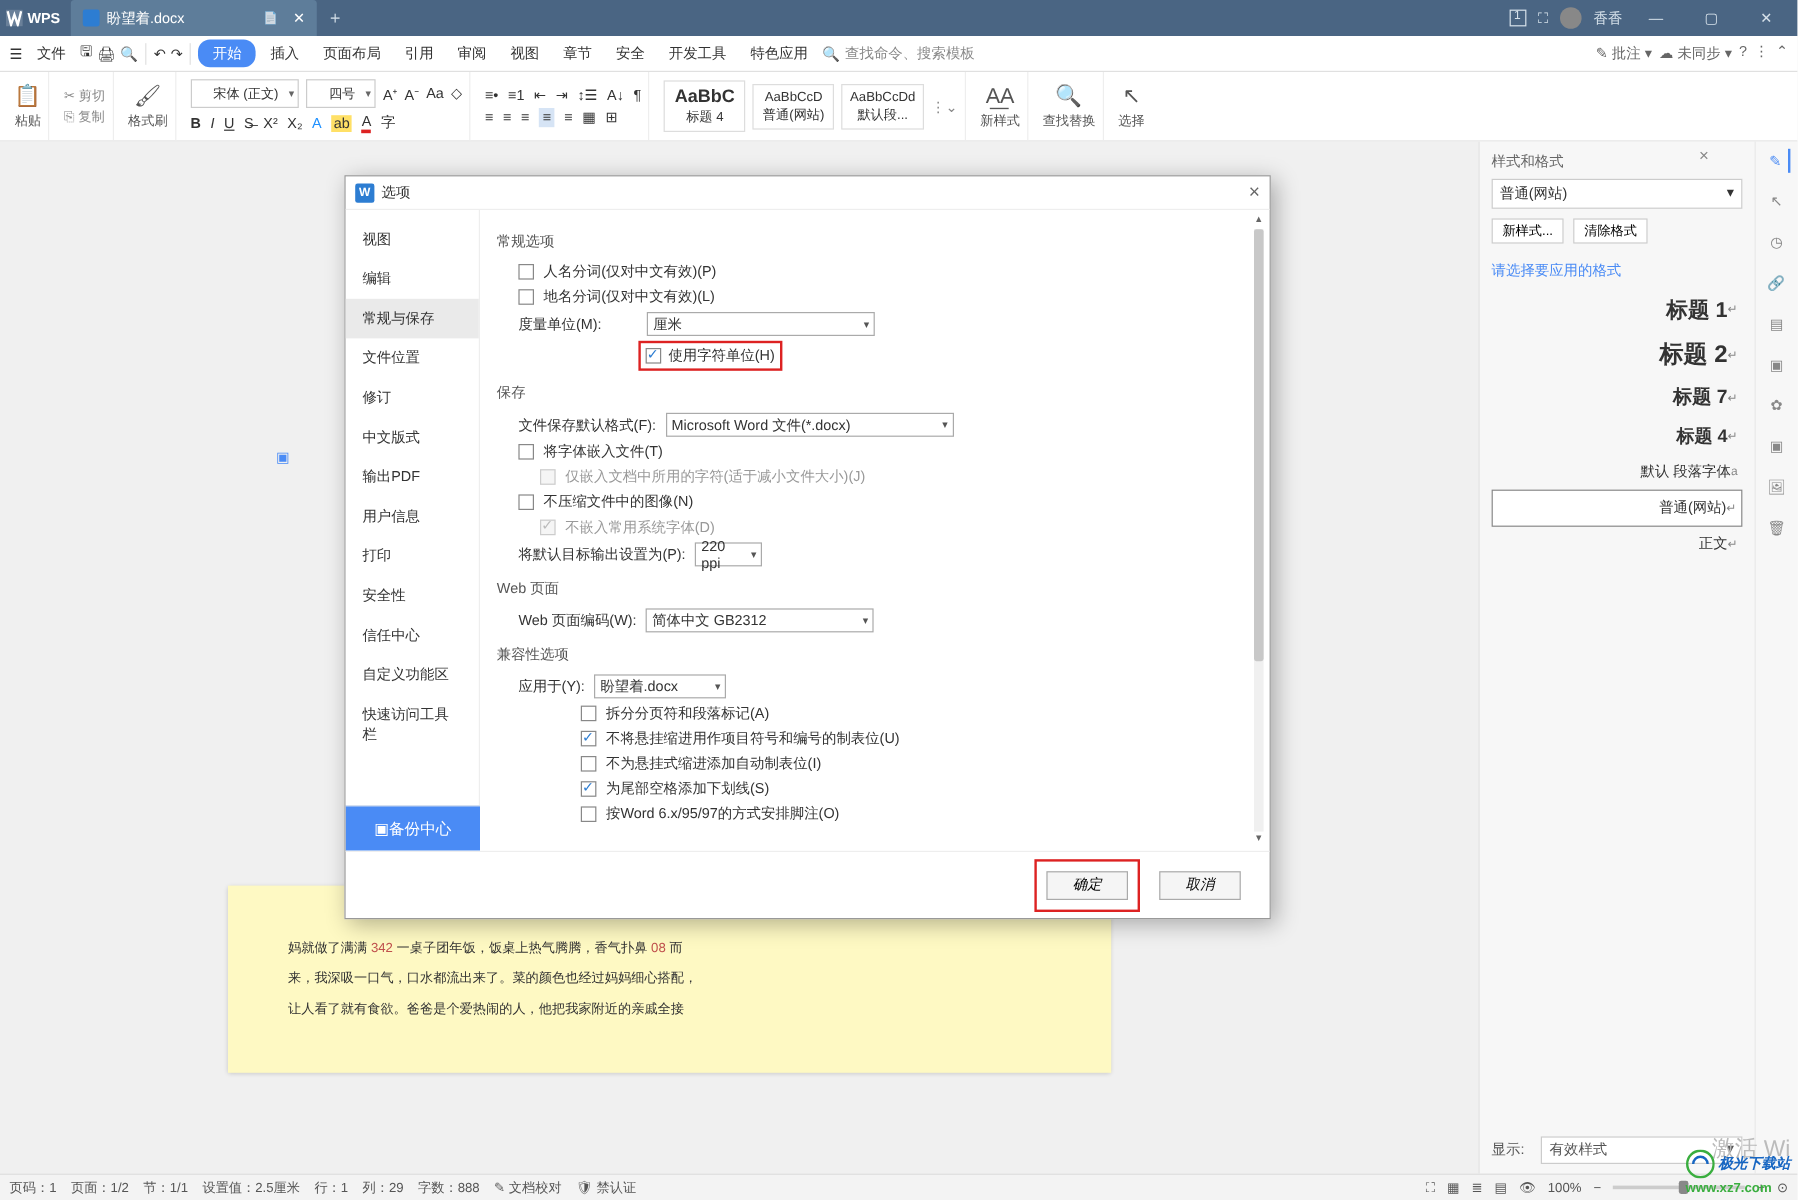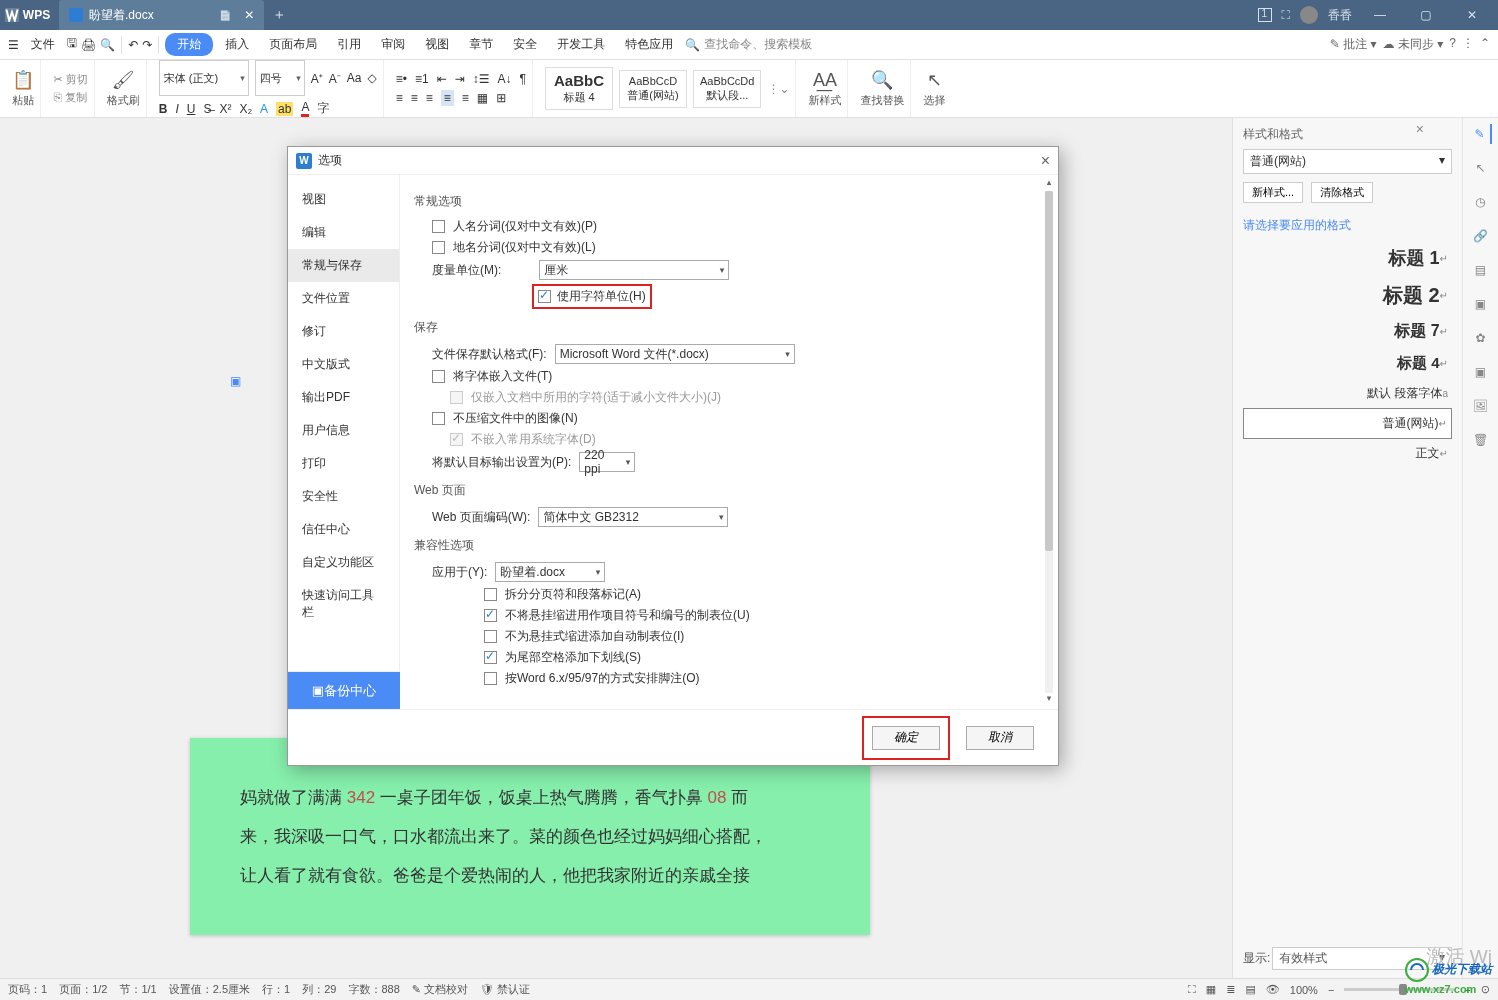--- a/index.html
+++ b/index.html
@@ -16,45 +16,45 @@
   .menubar .m-item { padding:4px 8px; border-radius:3px;}
   .menubar .m-item.active { background:#4a8bf5; color:#fff; border-radius:10px; padding:3px 12px;}
   .menubar .sep { width:1px; height:18px; background:#e0e0e0; margin:0 2px;}
   .menubar .search { display:flex; align-items:center; gap:4px; color:#888;}
   .menubar .right { margin-left:auto; display:flex; align-items:flex-start; gap:6px; color:#666;}
   .ribbon { height:58px; background:#fff; border-bottom:1px solid #e0e0e0; display:flex; align-items:center; padding:0 6px; gap:6px;}
   .rgroup { display:flex; flex-direction:column; align-items:center; justify-content:center; height:100%; padding:0 6px; border-right:1px solid #eee;}
   .rgroup.noborder{ border-right:none;}
   .rcell-row { display:flex; align-items:center; gap:6px;}
   .btncol { display:flex; flex-direction:column; align-items:center; font-size:11px; color:#555; gap:2px;}
-  .fontsel { border:1px solid #ccc; height:36px; font-size:11px; padding:0 16px 0 4px; background:#fff; display:inline-flex; align-items:center; position:relative; min-width:90px;}
+  .fontsel { border:1px solid #ccc; height:24px; font-size:11px; padding:0 16px 0 18px; background:#fff; display:inline-flex; align-items:center; position:relative; min-width:90px;}
   .fontsel:after{ content:"▾"; position:absolute; right:3px; font-size:9px; color:#666;}
   .stylebox { border:1px solid #ddd; padding:4px 6px; font-size:11px; display:flex; flex-direction:column; align-items:center; gap:1px; min-width:68px;}
   .stylebox .big{ font-size:15px; font-weight:bold;}
 
   .workspace { position:absolute; top:118px; bottom:22px; left:0; right:0; display:flex;}
   .docarea { flex:1; background:#f0f0f0; position:relative; overflow:hidden;}
-  .page-shadow { position:absolute; left:190px; top:150px; width:680px; background:#86efac; box-shadow:0 1px 4px rgba(0,0,0,0.2); padding:40px 50px; font-size:17px; line-height:2.3; color:#333; font-family: SimSun, serif;}
+  .page-shadow { position:absolute; left:190px; top:150px; width:736px; background:#fef9c3; box-shadow:0 1px 4px rgba(0,0,0,0.2); padding:40px 50px; font-size:11px; line-height:2.3; color:#333; font-family: SimSun, serif;}
   .page-shadow .num { color:#c0504d;}
   .page-ico { position:absolute; left:230px; top:256px; color:#4a8bf5;}
 
   .sidepanel { width:230px; background:#f7f7f7; border-left:1px solid #e0e0e0; padding:8px 10px; display:flex; flex-direction:column;}
   .sidepanel h4 { font-size:12px; color:#666; font-weight:normal; margin-bottom:6px;}
   .sidepanel .sel { border:1px solid #ccc; background:#fff; padding:3px 6px; margin-bottom:8px; display:flex; justify-content:space-between;}
   .sidepanel .btnrow { display:flex; gap:8px; margin-bottom:8px;}
   .sidepanel .btnrow button{ border:1px solid #ccc; background:#fff; font-size:11px; padding:2px 8px;}
   .sidepanel .hint { color:#4a8bf5; font-size:12px; margin:6px 0;}
   .stylelist .item { display:flex; justify-content:flex-end; align-items:center; padding:6px 4px; font-family:SimSun, serif;}
   .stylelist .item.selected { border:1px solid #888; background:#fff;}
   .stylelist .item .mark { font-size:10px; color:#888;}
   .stylelist .h1{ font-size:18px; font-weight:bold;}
   .stylelist .h2{ font-size:20px; font-weight:bold;}
   .stylelist .h3{ font-size:16px; font-weight:bold;}
   .stylelist .h4{ font-size:15px; font-weight:bold;}
-  .sidepanel .bottom { margin-top:auto; display:flex; align-items:center; gap:2px; font-size:12px; color:#555;}
+  .sidepanel .bottom { margin-top:auto; display:flex; align-items:center; gap:14px; font-size:12px; color:#555;}
   .sidepanel .bottom .sel2 { flex:1; border:1px solid #ccc; background:#fff; padding:2px 6px; display:flex; justify-content:space-between;}
   .sidepanel .close-x { position:absolute; right:38px; top:3px; color:#888; font-size:14px;}
   
   .iconrail { width:36px; background:#f7f7f7; border-left:1px solid #e5e5e5; display:flex; flex-direction:column; align-items:center; padding-top:6px; gap:14px; color:#888;}
   .iconrail .railico { width:20px; height:20px; display:flex; align-items:center; justify-content:center;}
   .iconrail .railico.active { color:#4a8bf5; border-right:2px solid #4a8bf5; margin-right:-2px; padding-right:2px;}
 
   .statusbar { position:absolute; bottom:0; left:0; right:0; height:22px; background:#f3f3f3; border-top:1px solid #ddd; display:flex; align-items:center; font-size:11px; color:#555; padding:0 8px; gap:12px;}
   .statusbar .right{ margin-left:auto; display:flex; align-items:center; gap:10px;}
   .statusbar .zoom-slider { width:110px; height:3px; background:#ccc; position:relative;}

